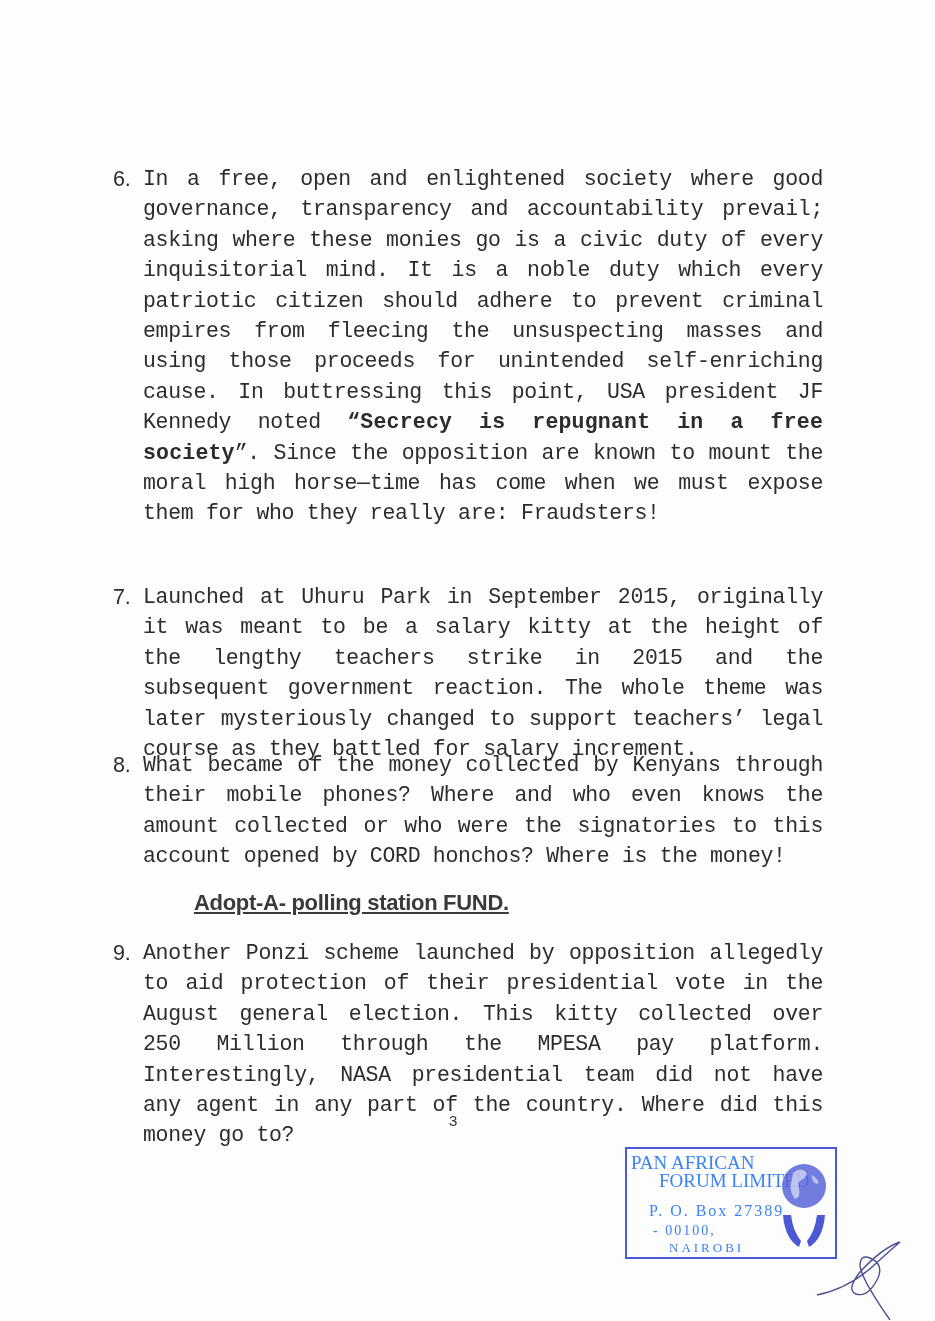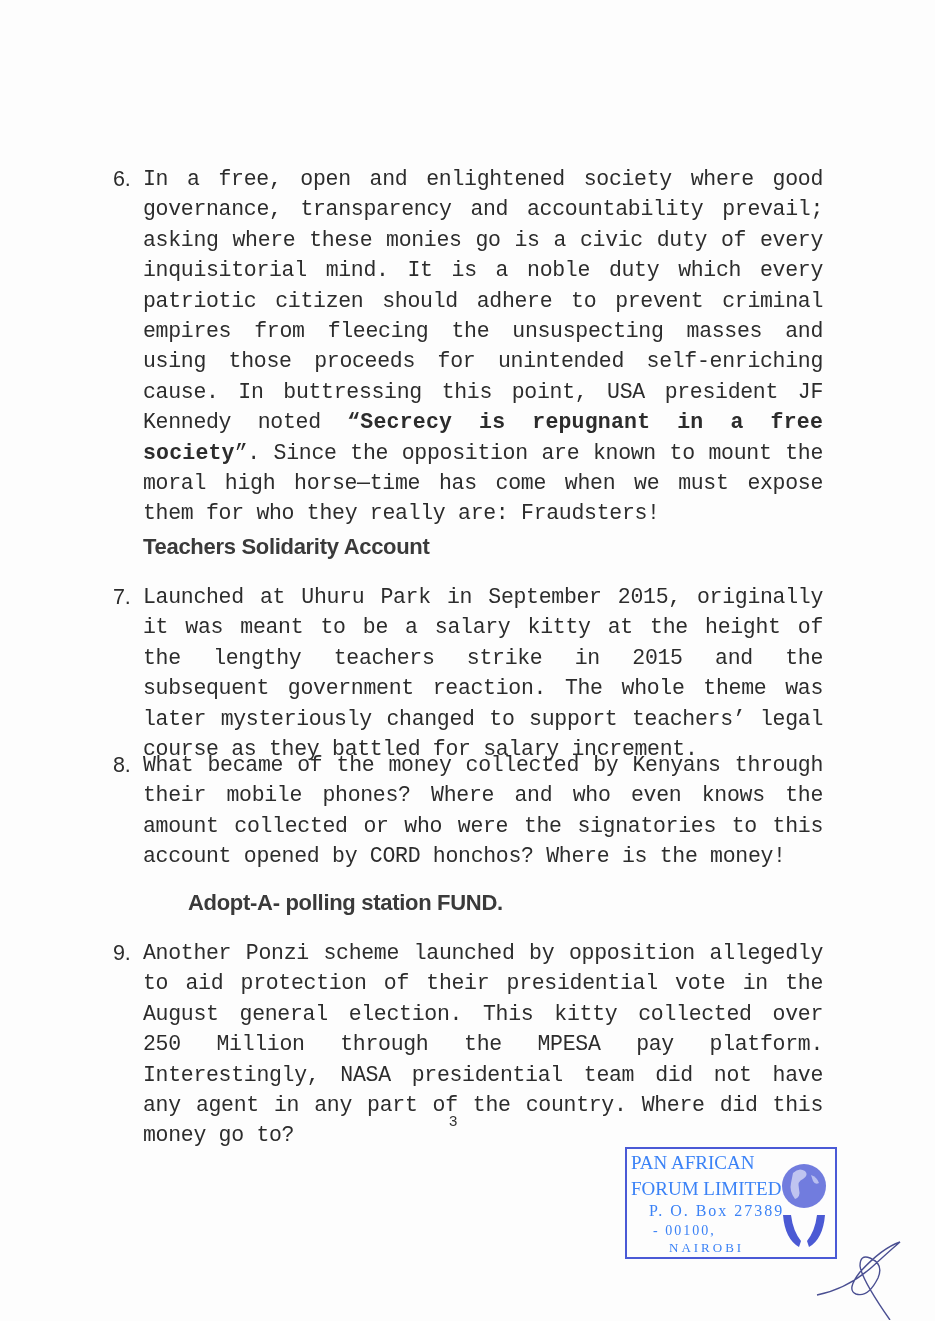--- a/index.html
+++ b/index.html
@@ -10,50 +10,49 @@
   .page { position: absolute; left: 0; top: 0; width: 935px; height: 1321px; background: #fdfdfd; }
   .item { position: absolute; left: 113px; width: 710px; font-size: 21.5px; line-height: 30.4px; letter-spacing: -0.3px; }
   .item .num { position: absolute; left: 0; top: 0; }
   .item .text { margin-left: 30px; text-align: justify; font-family: Liberation Mono, monospace; }
   .item .text b { font-weight: bold; letter-spacing: 0.2px; }
   .heading { position: absolute; font-size: 22px; font-weight: bold; color: #3a3a3a; letter-spacing: -0.3px; }
   .page-number { position: absolute; left: 449px; top: 1112px; font-size: 15px; color: #333; }
   .stamp { position: absolute; left: 625px; top: 1147px; width: 208px; height: 108px; border: 2px solid #4a5ad6; color: #3b82f6; font-family: "Liberation Serif", "DejaVu Serif", serif; }
   .stamp .line { position: absolute; left: 4px; font-size: 19px; line-height: 20px; white-space: nowrap; }
   .stamp .l1 { top: 4px; }
-  .stamp .l2 { top: 30px; }
+  .stamp .l2 { top: 22px; margin-left: 28px; }
   .stamp .l3 { top: 52px; letter-spacing: 2px; font-size: 16px; margin-left: 18px; }
   .stamp .l4 { top: 72px; left: 26px; letter-spacing: 2px; font-size: 14px; }
   .stamp .l5 { top: 89px; left: 42px; letter-spacing: 3px; font-size: 13px; }
   .globe { position: absolute; left: 150px; top: 12px; }
   .signature { position: absolute; left: 815px; top: 1235px; }
 </style>
 </head>
 <body>
 
 <div class="page">
 
   <div class="item" style="top:164px;">
     <span class="num">6.</span>
     <div class="text"><span>In a free, open and enlightened society where good governance, transparency and accountability prevail; asking where these monies go is a civic duty of every inquisitorial mind. It is a noble duty which every patriotic citizen should adhere to prevent criminal empires from fleecing the unsuspecting masses and using those proceeds for unintended self-enriching cause. In buttressing this point, USA president JF Kennedy noted </span><b>“Secrecy is repugnant in a free society</b><span>”. Since the opposition are known to mount the moral high horse—time has come when we must expose them for who they really are: Fraudsters!</span></div>
   </div>
 
-  <div class="heading" style="left:143px; top:534px;">Teachers Solidarity Account</div>
 
   <div class="item" style="top:582px;">
     <span class="num">7.</span>
     <div class="text">Launched at Uhuru Park in September 2015, originally it was meant to be a salary kitty at the height of the lengthy teachers strike in 2015 and the subsequent government reaction. The whole theme was later mysteriously changed to support teachers’ legal course as they battled for salary increment.</div>
   </div>
 
   <div class="item" style="top:750px;">
     <span class="num">8.</span>
     <div class="text">What became of the money collected by Kenyans through their mobile phones? Where and who even knows the amount collected or who were the signatories to this account opened by CORD honchos? Where is the money!</div>
   </div>
 
-  <div class="heading" style="left:188px; top:890px;">Adopt-A- polling station FUND.</div>
+  <div class="heading" style="left:194px; top:890px;text-decoration:underline;">Adopt-A- polling station FUND.</div>
 
   <div class="item" style="top:938px;">
     <span class="num">9.</span>
     <div class="text">Another Ponzi scheme launched by opposition allegedly to aid protection of their presidential vote in the August general election. This kitty collected over 250 Million through the MPESA pay platform. Interestingly, NASA presidential team did not have any agent in any part of the country. Where did this money go to?</div>
   </div>
 
   <div class="page-number">3</div>
 
   <div class="stamp">
     <div class="line l1">PAN AFRICAN</div>

